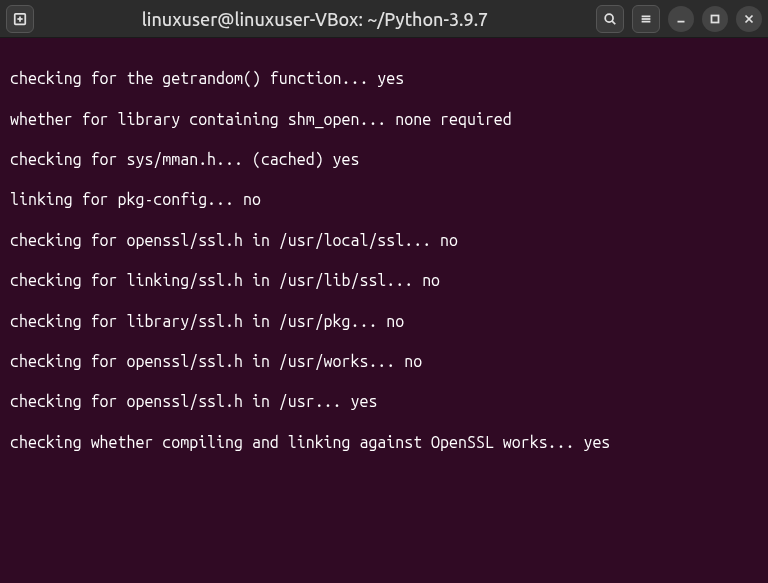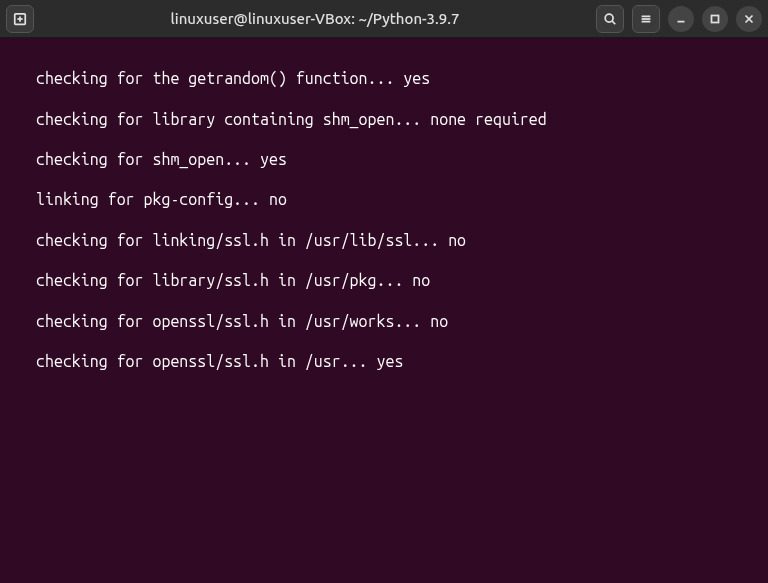--- a/index.html
+++ b/index.html
@@ -26,21 +26,21 @@
     .titlebar-left {
       display: flex;
       align-items: center;
       gap: 6px;
     }
     .titlebar-center {
       flex: 1;
       text-align: center;
       color: #e0e0e0;
       font-family: Ubuntu, sans-serif;
-      font-size: 15px;
+      font-size: 18px;
       font-weight: 500;
     }
     .titlebar-right {
       display: flex;
       align-items: center;
       gap: 8px;
     }
     .btn-square {
       width: 28px;
       height: 28px;
@@ -72,21 +72,20 @@
     .terminal {
       padding: 10px 10px 4px 10px;
       color: #ffffff;
       font-size: 16px;
       line-height: 20.2px;
       white-space: pre;
       letter-spacing: 0px;
     }
     .line {
       display: block;
-      margin-left: 26px;
     }
   </style>
 </head>
 <body>
 
 <div class="titlebar">
   <div class="titlebar-left">
     <div class="btn-square">
       <svg viewBox="0 0 16 16">
           <rect x="2" y="2" width="12" height="12" rx="1"></rect>
@@ -124,27 +123,29 @@
       <svg viewBox="0 0 16 16">
           <line x1="4" y1="4" x2="12" y2="12"></line>
           <line x1="12" y1="4" x2="4" y2="12"></line>
         </svg>
     </div>
   </div>
 </div>
 
 <div class="terminal">
 <span class="line">checking for the getrandom() function... yes</span>
-<span class="line">checking for library containing shm_open... none required</span>
-<span class="line">checking for shm_open... yes</span>
+<span class="line">whether for library containing shm_open... none required</span>
+<span class="line">checking for sys/mman.h... (cached) yes</span>
 <span class="line">linking for pkg-config... no</span>
+<span class="line">checking for openssl/ssl.h in /usr/local/ssl... no</span>
 <span class="line">checking for linking/ssl.h in /usr/lib/ssl... no</span>
 <span class="line">checking for library/ssl.h in /usr/pkg... no</span>
 <span class="line">checking for openssl/ssl.h in /usr/works... no</span>
 <span class="line">checking for openssl/ssl.h in /usr... yes</span>
+<span class="line">checking whether compiling and linking against OpenSSL works... yes</span>
 
 
 
 
 
 
 
 
 
 

